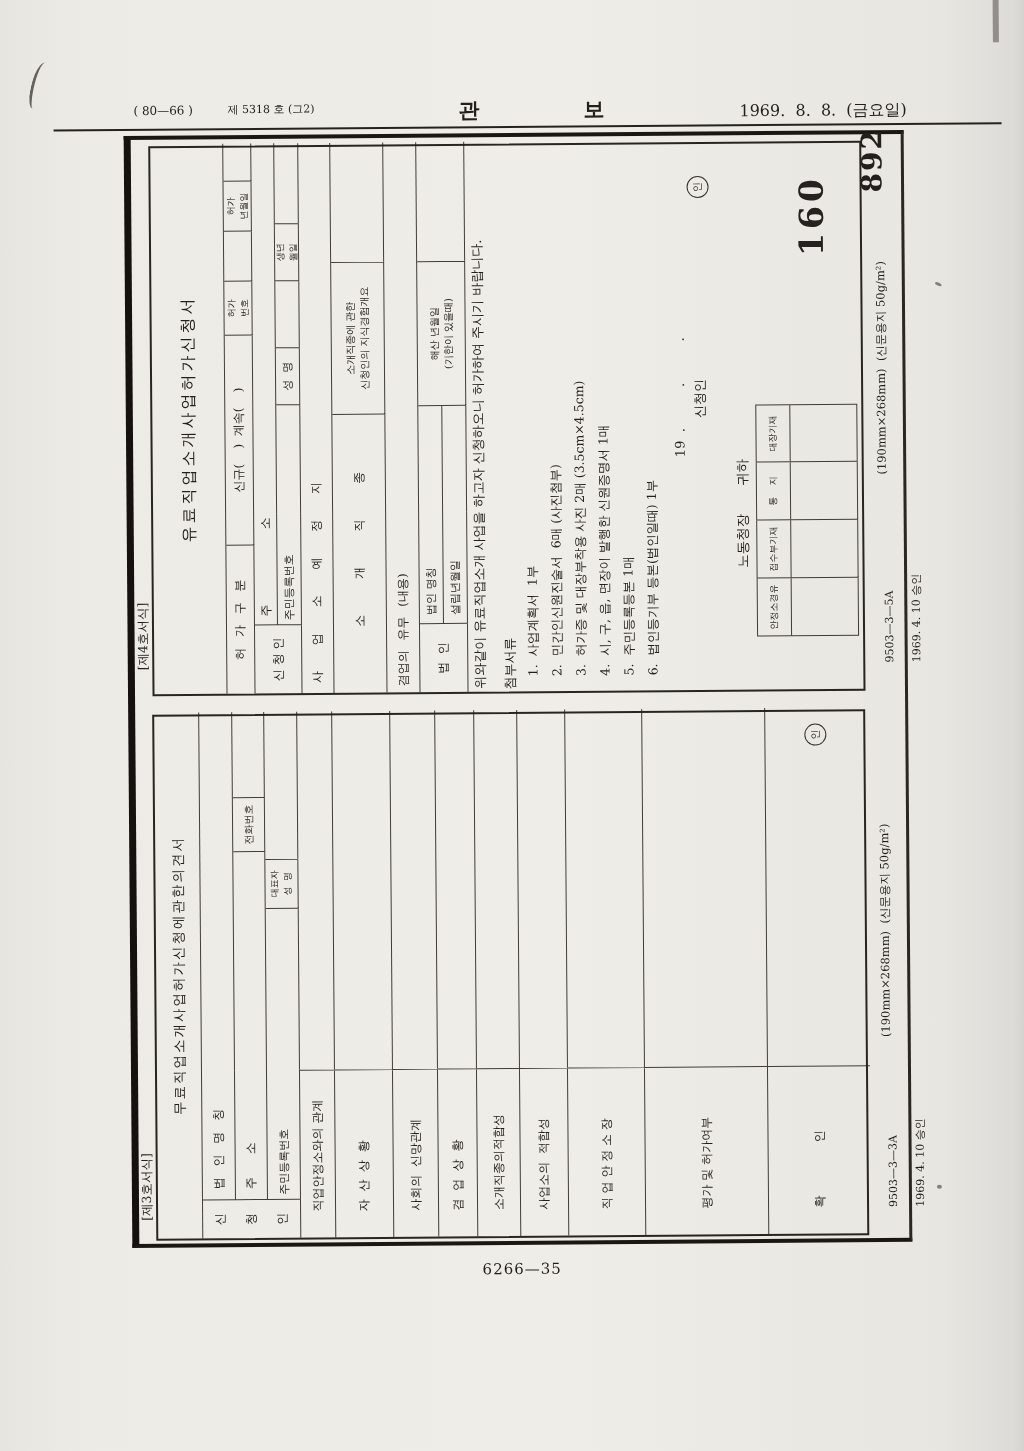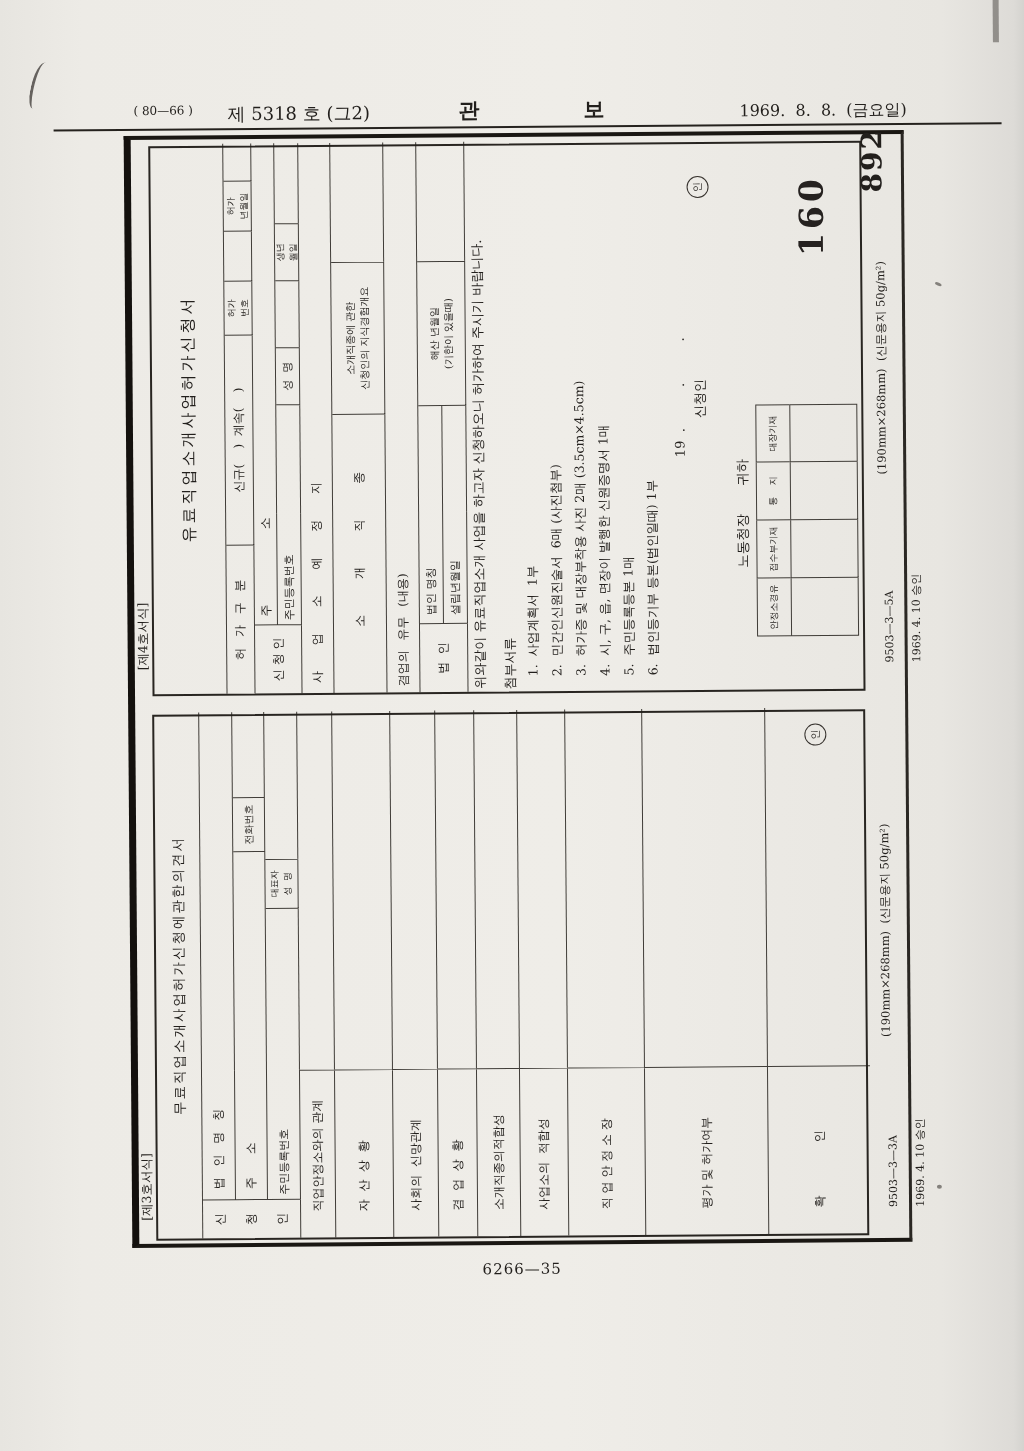--- a/index.html
+++ b/index.html
@@ -43,21 +43,21 @@
 <div class="page">
  <div class="scan">
 
   <div class="abs" style="left:36px;top:58px;width:13px;height:48px;border-left:3px solid rgba(45,42,38,.7);border-radius:70% 0 0 45%;transform:rotate(12deg);"></div>
   <div class="abs" style="left:998px;top:0;width:6px;height:46px;background:rgba(50,46,42,.45);"></div>
   <div class="speck" style="left:938px;top:286px;width:7px;height:3px;transform:rotate(25deg);"></div>
   <div class="speck" style="left:933px;top:1188px;width:5px;height:4px;"></div>
 
   <div>
     <span class="abs txt fs14" style="left:138px;top:101px;font-size:12px;">( 80—66 )</span>
-    <span class="abs txt" style="left:232px;top:101px;font-size:18px;">제 5318 호 (그2)</span>
+    <span class="abs txt" style="left:232px;top:101px;font-size:11px;">제 5318 호 (그2)</span>
     <span class="abs txt" style="left:463px;top:97px;font-size:21px;font-weight:bold;">관</span>
     <span class="abs txt" style="left:588px;top:97px;font-size:21px;font-weight:bold;">보</span>
     <span class="abs txt" style="left:744px;top:103px;font-size:16px;">1969.  8.  8.  (금요일)</span>
     <div class="abs" style="left:58px;top:126px;width:948px;height:2px;background:#25221e;"></div>
   </div>
 
   <div class="frame"></div>
 
   <div class="rotwrap" style="left:135px;top:140px;width:770px;height:555px;">
     <div class="sheet" style="left:107.5px;top:-107.5px;width:555px;height:770px;">

